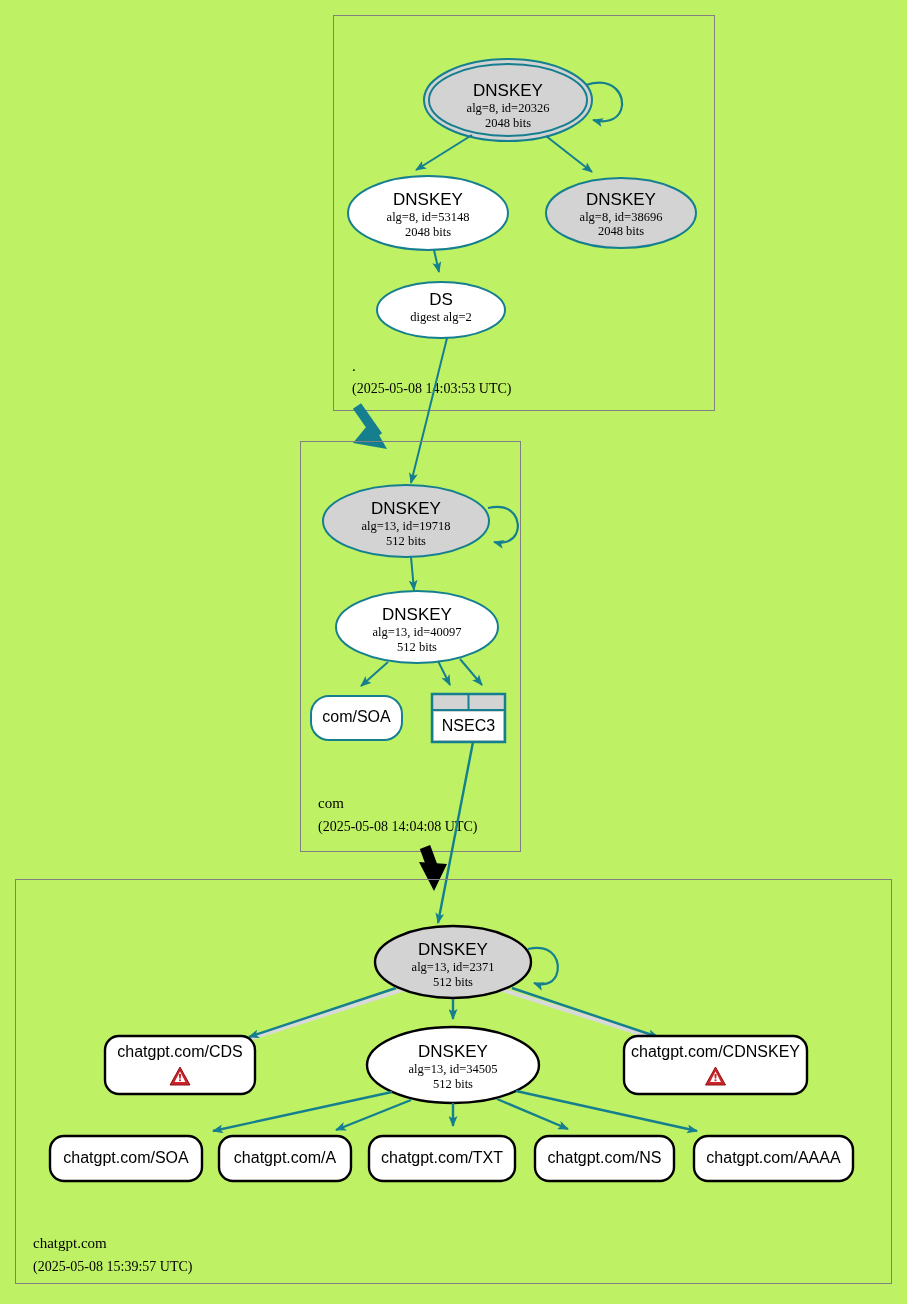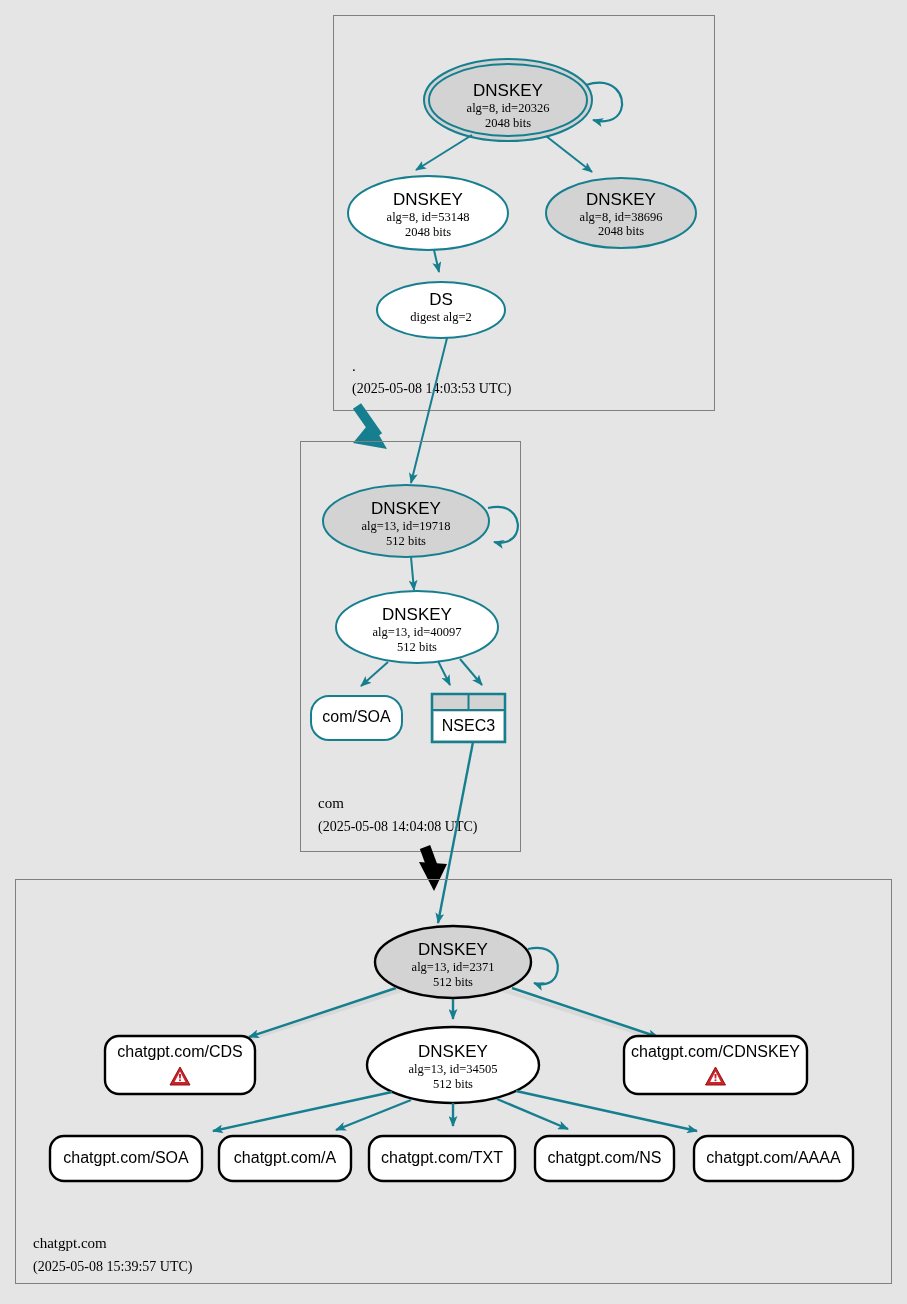--- a/index.html
+++ b/index.html
@@ -7,21 +7,21 @@
     padding: 0;
     background: #ffffff;
   }
   body {
     font-family: "Liberation Sans", sans-serif;
   }
   #stage {
     position: relative;
     width: 907px;
     height: 1304px;
-    background: #e5e5e5;
+    background: #bef264;
     overflow: hidden;
   }
   svg#graph {
     display: block;
     width: 907px;
     height: 1304px;
   }
   .zone-box {
     fill: none;
     stroke: #808080;

